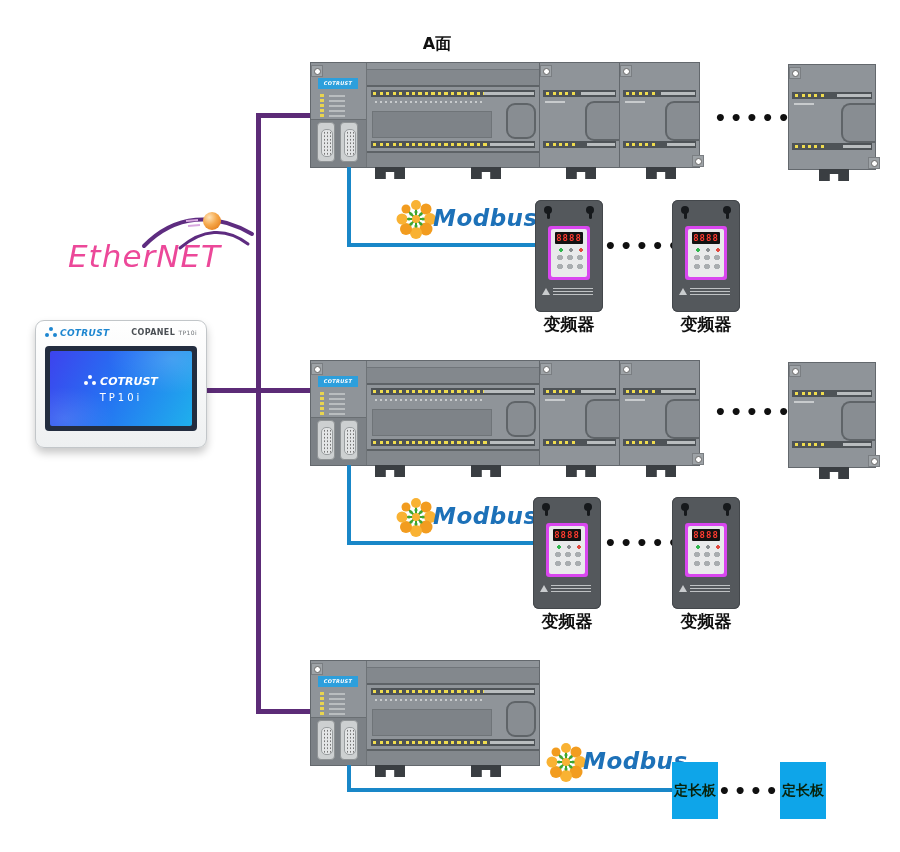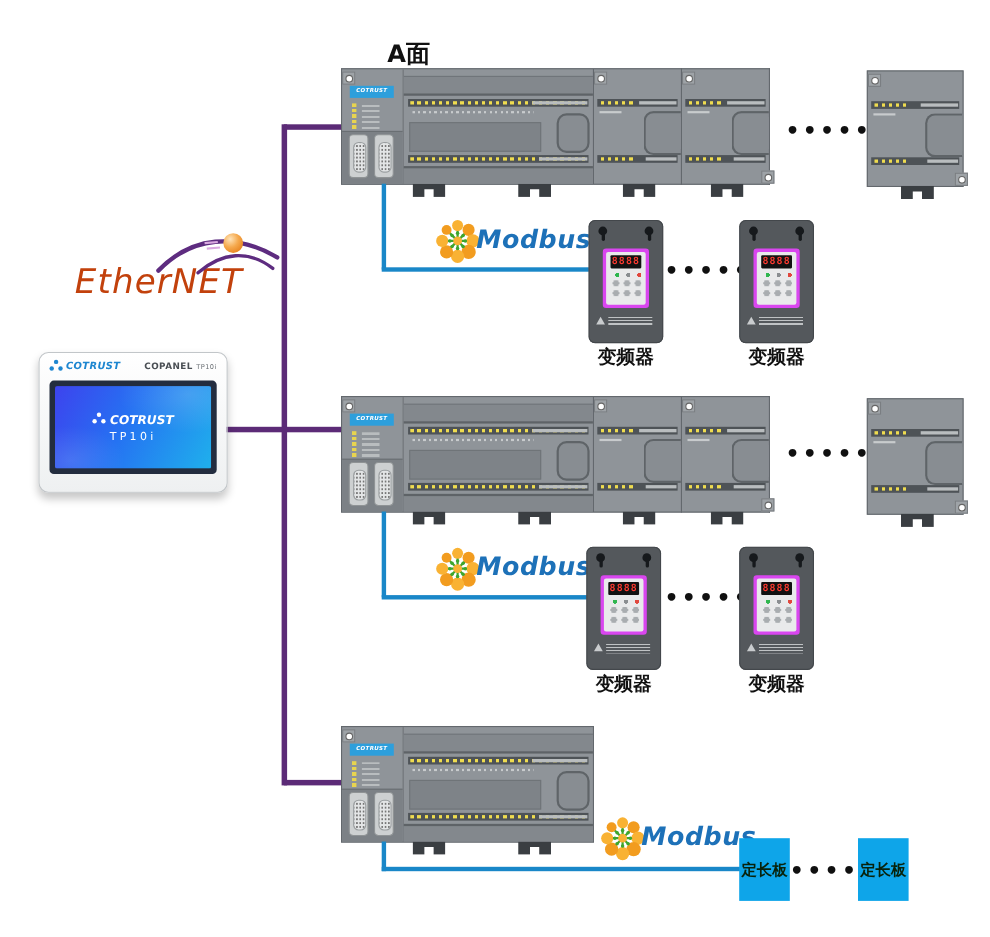--- a/index.html
+++ b/index.html
@@ -6,21 +6,21 @@
   body { background:#ffffff; font-family:"DejaVu Sans", sans-serif; }
   #canvas { position:relative; width:900px; height:852px; background:#ffffff; overflow:hidden; }
 
   
   .banner { position:absolute; left:0; top:9px; width:313px; height:33px; background:#0E87CD;
     clip-path:polygon(0 0,100% 0,96.6% 58%,96.6% 100%,0 100%);
     color:#fff; font-size:20px; font-weight:bold; line-height:33px; padding-left:28px; letter-spacing:1px; }
 
   
   .ethernet { position:absolute; left:60px; top:208px; width:210px; height:80px; }
-  .ethernet .txt { position:absolute; left:8px; top:30px; font-size:31px; font-style:italic; color:#c2410c; letter-spacing:1px; }
+  .ethernet .txt { position:absolute; left:8px; top:30px; font-size:31px; font-style:italic; color:#ec4899; letter-spacing:1px; }
   .ethernet svg { position:absolute; left:0; top:0; }
 
   
   .bus { position:absolute; background:#5C2B77; }
 
   
   .blue { position:absolute; background:#1987C8; }
 
   
   .hmi { position:absolute; left:35px; top:320px; width:172px; height:128px; background:linear-gradient(#ffffff,#eef0f1);
@@ -37,21 +37,21 @@
     align-items:center; justify-content:center; gap:4px;
     background:
       radial-gradient(90px 50px at 85% 10%, rgba(255,255,255,0.16), rgba(255,255,255,0) 70%),
       radial-gradient(70px 45px at 10% 90%, rgba(255,255,255,0.12), rgba(255,255,255,0) 70%),
       linear-gradient(118deg,#3D43EE 0%, #2572F2 45%, #1FB0EC 100%); }
   .hmi-logo-row { display:flex; align-items:center; gap:4px; color:#fff; font-weight:bold; font-style:italic; font-size:11px; }
   .gear-tri.w::before { background:#fff; box-shadow:-4px 6px 0 #fff, 4px 6px 0 #fff; }
   .hmi-model { color:#fff; font-size:10px; letter-spacing:3px; }
 
   
-  .sec-title { position:absolute; width:170px; text-align:left; font-size:22px; font-weight:bold; color:#111; }
+  .sec-title { position:absolute; width:170px; text-align:center; font-size:16px; font-weight:bold; color:#111; }
   .dots { position:absolute; font-size:20px; letter-spacing:3px; color:#101010; font-weight:bold; }
   .dev-label { position:absolute; width:68px; text-align:center; font-size:17px; font-weight:600; color:#111; }
 
   
   .plc-row { position:absolute; display:flex; align-items:flex-start; }
   .cpu { position:relative; width:230px; height:106px; background:#8F9499; border:1px solid #63686D; }
   .exp { position:relative; width:80px; height:106px; background:#8F9499; border:1px solid #63686D; border-left:none; }
   .exp.alone { border-left:1px solid #63686D; width:88px; }
   .ear { position:absolute; width:12px; height:12px; background:#9EA3A7; border:1px solid #7A7E82; z-index:2; }
   .ear::before { content:""; display:block; width:5px; height:5px; border-radius:50%; background:#fff; border:1px solid #666; margin:2px auto; }

